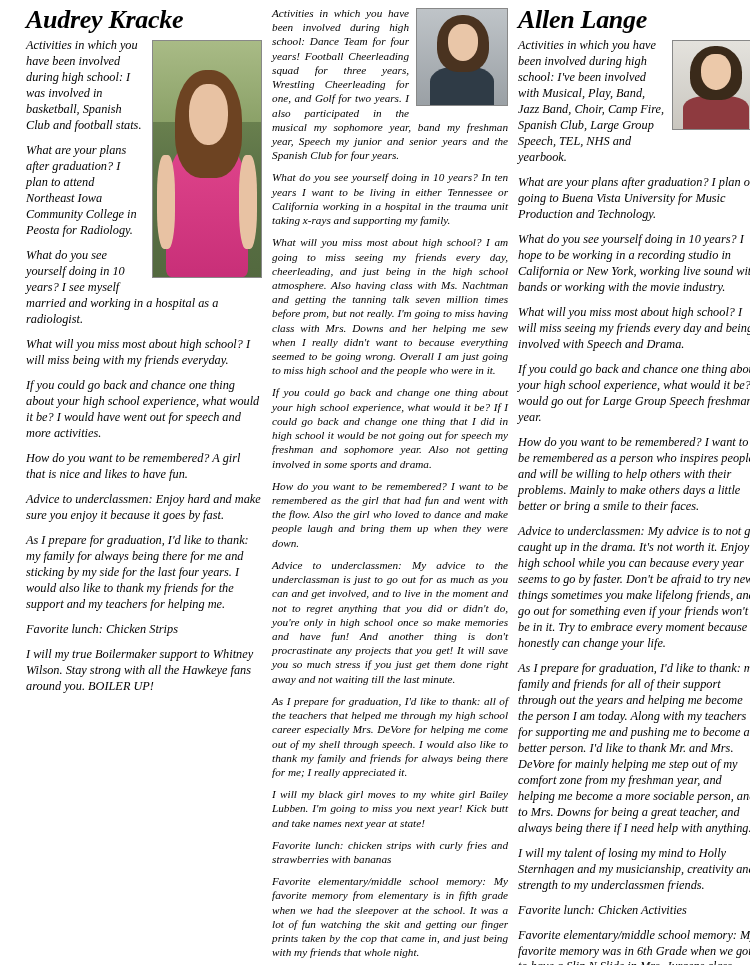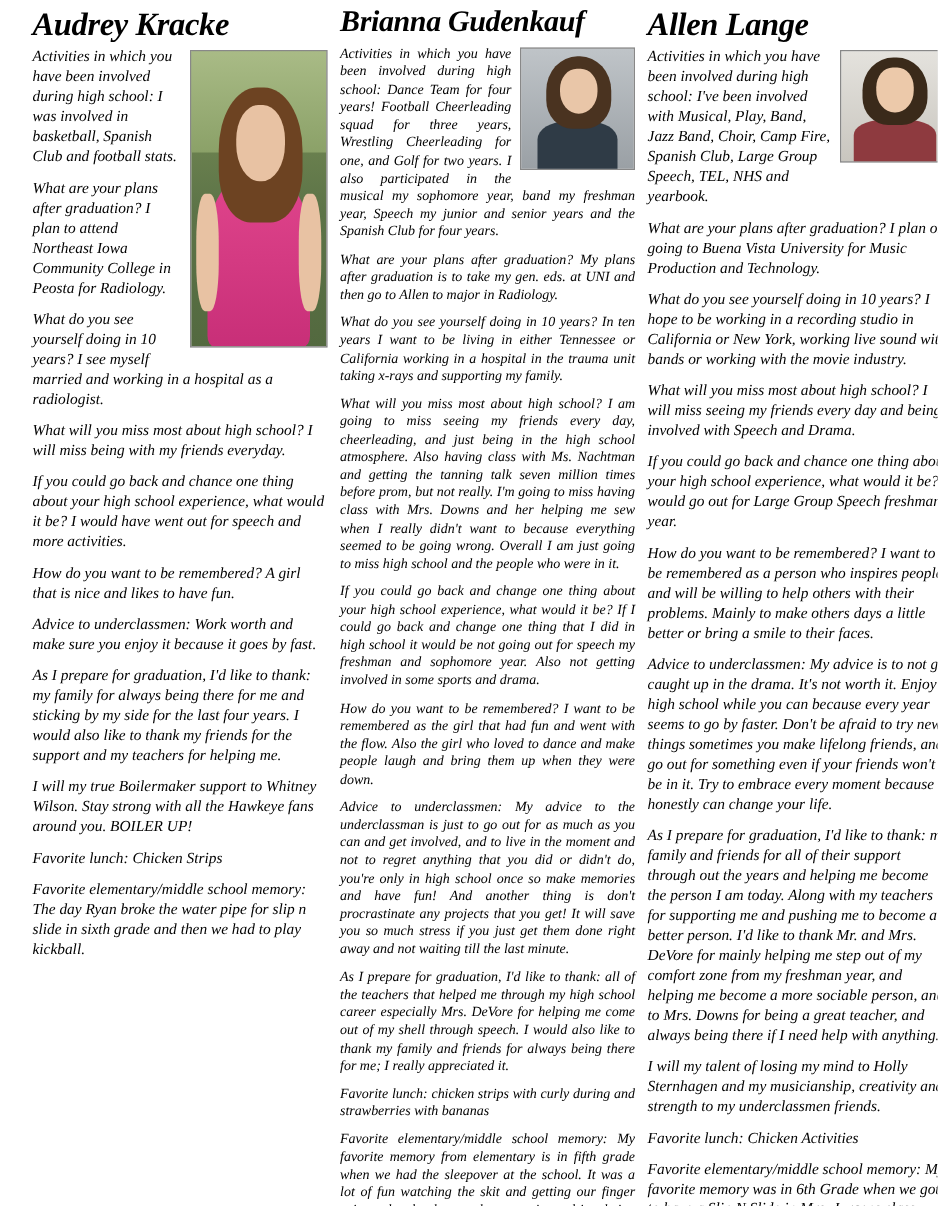--- a/index.html
+++ b/index.html
@@ -152,46 +152,44 @@
       <div class="p1-hair"></div>
       <div class="p1-face"></div>
     </div>
     <div class="body-text">
       <p>Activities in which you have been involved during high school: I was involved in basketball, Spanish Club and football stats.</p>
       <p>What are your plans after graduation? I plan to attend Northeast Iowa Community College in Peosta for Radiology.</p>
       <p>What do you see yourself doing in 10 years? I see myself married and working in a hospital as a radiologist.</p>
       <p>What will you miss most about high school? I will miss being with my friends everyday.</p>
       <p>If you could go back and chance one thing about your high school experience, what would it be? I would have went out for speech and more activities.</p>
       <p>How do you want to be remembered? A girl that is nice and likes to have fun.</p>
-      <p>Advice to underclassmen: Work worth and make sure you enjoy it because it goes by fast.</p>
+      <p>Advice to underclassmen: Enjoy hard and make sure you enjoy it because it goes by fast.</p>
       <p>As I prepare for graduation, I'd like to thank: my family for always being there for me and sticking by my side for the last four years. I would also like to thank my friends for the support and my teachers for helping me.</p>
+      <p>Favorite lunch: Chicken Strips</p>
       <p>I will my true Boilermaker support to Whitney Wilson. Stay strong with all the Hawkeye fans around you. BOILER UP!</p>
-      <p>Favorite lunch: Chicken Strips</p>
-      <p>Favorite elementary/middle school memory: The day Ryan broke the water pipe for slip n slide in sixth grade and then we had to play kickball.</p>
     </div>
   </div>
 
   <div class="col col-2">
-    <h1 class="name small">Brianna Gudenkauf</h1>
     <div class="photo photo-2">
       <div class="ph-bg p2-bg"></div>
       <div class="p2-body"></div>
       <div class="p2-hair"></div>
       <div class="p2-face"></div>
     </div>
     <div class="body-text justified">
       <p>Activities in which you have been involved during high school: Dance Team for four years! Football Cheerleading squad for three years, Wrestling Cheerleading for one, and Golf for two years. I also participated in the musical my sophomore year, band my freshman year, Speech my junior and senior years and the Spanish Club for four years.</p>
-      <p>What are your plans after graduation? My plans after graduation is to take my gen. eds. at UNI and then go to Allen to major in Radiology.</p>
       <p>What do you see yourself doing in 10 years? In ten years I want to be living in either Tennessee or California working in a hospital in the trauma unit taking x-rays and supporting my family.</p>
       <p>What will you miss most about high school? I am going to miss seeing my friends every day, cheerleading, and just being in the high school atmosphere. Also having class with Ms. Nachtman and getting the tanning talk seven million times before prom, but not really. I'm going to miss having class with Mrs. Downs and her helping me sew when I really didn't want to because everything seemed to be going wrong. Overall I am just going to miss high school and the people who were in it.</p>
       <p>If you could go back and change one thing about your high school experience, what would it be? If I could go back and change one thing that I did in high school it would be not going out for speech my freshman and sophomore year. Also not getting involved in some sports and drama.</p>
       <p>How do you want to be remembered? I want to be remembered as the girl that had fun and went with the flow. Also the girl who loved to dance and make people laugh and bring them up when they were down.</p>
       <p>Advice to underclassmen: My advice to the underclassman is just to go out for as much as you can and get involved, and to live in the moment and not to regret anything that you did or didn't do, you're only in high school once so make memories and have fun! And another thing is don't procrastinate any projects that you get! It will save you so much stress if you just get them done right away and not waiting till the last minute.</p>
       <p>As I prepare for graduation, I'd like to thank: all of the teachers that helped me through my high school career especially Mrs. DeVore for helping me come out of my shell through speech. I would also like to thank my family and friends for always being there for me; I really appreciated it.</p>
-      <p>Favorite lunch: chicken strips with curly during and strawberries with bananas</p>
+      <p>I will my black girl moves to my white girl Bailey Lubben. I'm going to miss you next year! Kick butt and take names next year at state!</p>
+      <p>Favorite lunch: chicken strips with curly fries and strawberries with bananas</p>
       <p>Favorite elementary/middle school memory: My favorite memory from elementary is in fifth grade when we had the sleepover at the school. It was a lot of fun watching the skit and getting our finger prints taken by the cop that came in, and just being with my friends that whole night.</p>
     </div>
   </div>
 
   <div class="col col-3">
     <h1 class="name">Allen Lange</h1>
     <div class="photo photo-3">
       <div class="ph-bg p3-bg"></div>
       <div class="p3-body"></div>
       <div class="p3-hair"></div>

